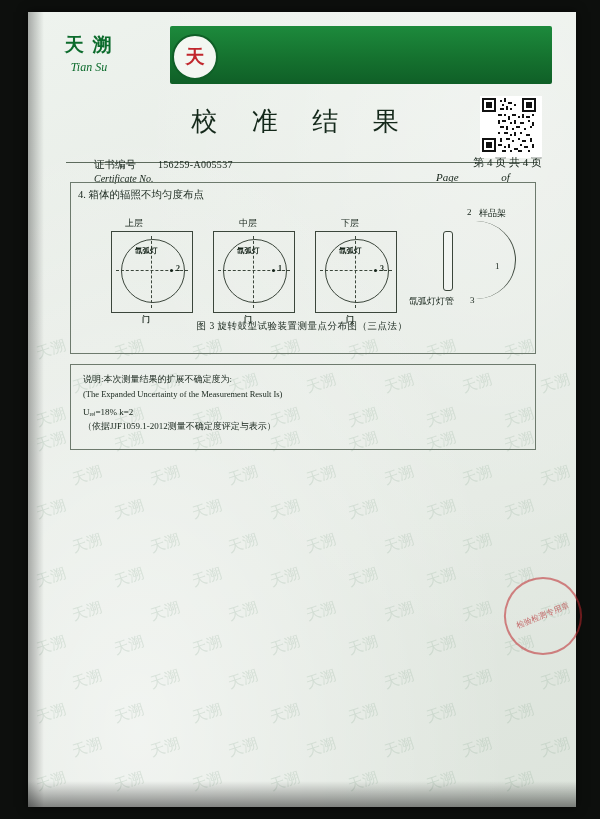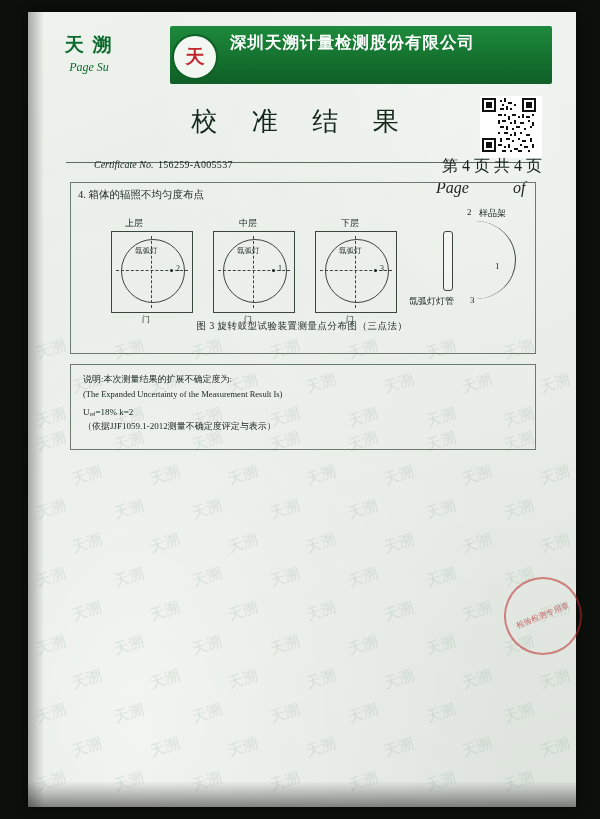--- a/index.html
+++ b/index.html
@@ -101,40 +101,40 @@
   .cert{
     position:absolute;left:66px;top:146px;width:230px;
     font-size:10.5px;color:#16241a;line-height:1.35;
   }
   .cert .lab-cn{font-size:10.5px;}
   .cert .lab-en{font-style:italic;font-size:10px;}
   .cert .val{position:absolute;left:64px;top:0px;font-size:10px;letter-spacing:.3px;}
 
   .page-of{
     position:absolute;right:34px;top:143px;width:110px;text-align:right;
-    font-size:16px;color:#16241a;line-height:1.4;
+    font-size:11px;color:#16241a;line-height:1.4;
   }
   .page-of .pg-en{font-style:italic;text-align:left;padding-left:4px;}
   .page-of .pg-en .of{padding-left:40px;}
 
   
   .mainbox{
     position:absolute;left:42px;top:170px;width:464px;height:170px;
     border:1px solid #6d7a6d;
   }
   .sec-title{
     position:absolute;left:50px;top:176px;font-size:10.5px;color:#16241a;
   }
 
   
   .diag-labels{position:absolute;left:0;top:0;width:464px;height:170px;}
   .lbl{position:absolute;font-size:9px;color:#16241a;}
 
   .chamber{
-    position:absolute;width:80px;height:80px;border:1px solid #3b463b;background:transparent;
+    position:absolute;width:80px;height:80px;border:1px solid #3b463b;background:transparent;font-weight:bold;
   }
   .chamber .circ{
     position:absolute;left:9px;top:7px;width:62px;height:62px;border:1px solid #3b463b;border-radius:50%;
   }
   .chamber .hline{position:absolute;left:4px;top:38px;width:72px;border-top:1px dashed #3b463b;}
   .chamber .vline{position:absolute;left:39px;top:4px;height:72px;border-left:1px dashed #3b463b;}
   .chamber .lamp{
     position:absolute;left:22px;top:14px;font-size:7.5px;color:#16241a;background:transparent;
     padding:0 1px;
   }
@@ -299,24 +299,23 @@
         <div class="wm" style="left: 398px; top: 396px;">天溯</div>
         <div class="wm" style="left: 476px; top: 396px;">天溯</div>
       </div>
 
     <div class="content">
 
       <div class="header">
         <div class="hdr-band"></div>
         <div class="logo-cn">
           <div class="l1">天 溯</div>
-          <div class="l2">Page Su</div>
+          <div class="l2">Tian Su</div>
         </div>
         <div class="logo-mark">天</div>
-        <div class="hdr-cn">深圳天溯计量检测股份有限公司</div>
       </div>
 
       <div class="title-cn">校 准 结 果</div>
       <div class="title-rule"></div>
 
       <div class="qr">
         <svg width="54" height="54" viewBox="0 0 27 27" shape-rendering="crispEdges">
           <rect width="27" height="27" fill="#fff"></rect>
           <g fill="#111">
             <rect x="0" y="0" width="7" height="1"></rect>
@@ -384,20 +383,21 @@
             <rect x="25" y="23" width="1" height="2"></rect>
             <rect x="10" y="26" width="2" height="1"></rect>
               <rect x="14" y="26" width="1" height="1"></rect>
             <rect x="18" y="26" width="2" height="1"></rect>
               <rect x="23" y="26" width="1" height="1"></rect>
           </g>
         </svg>
       </div>
 
       <div class="cert">
+        <div class="lab-cn">证书编号</div>
         <div class="lab-en">Certificate No.</div>
         <div class="val">156259-A005537</div>
       </div>
 
       <div class="page-of">
         <div>第 4 页   共 4 页</div>
         <div class="pg-en">
           <span>Page</span>
           <span class="of">of</span>
         </div>

